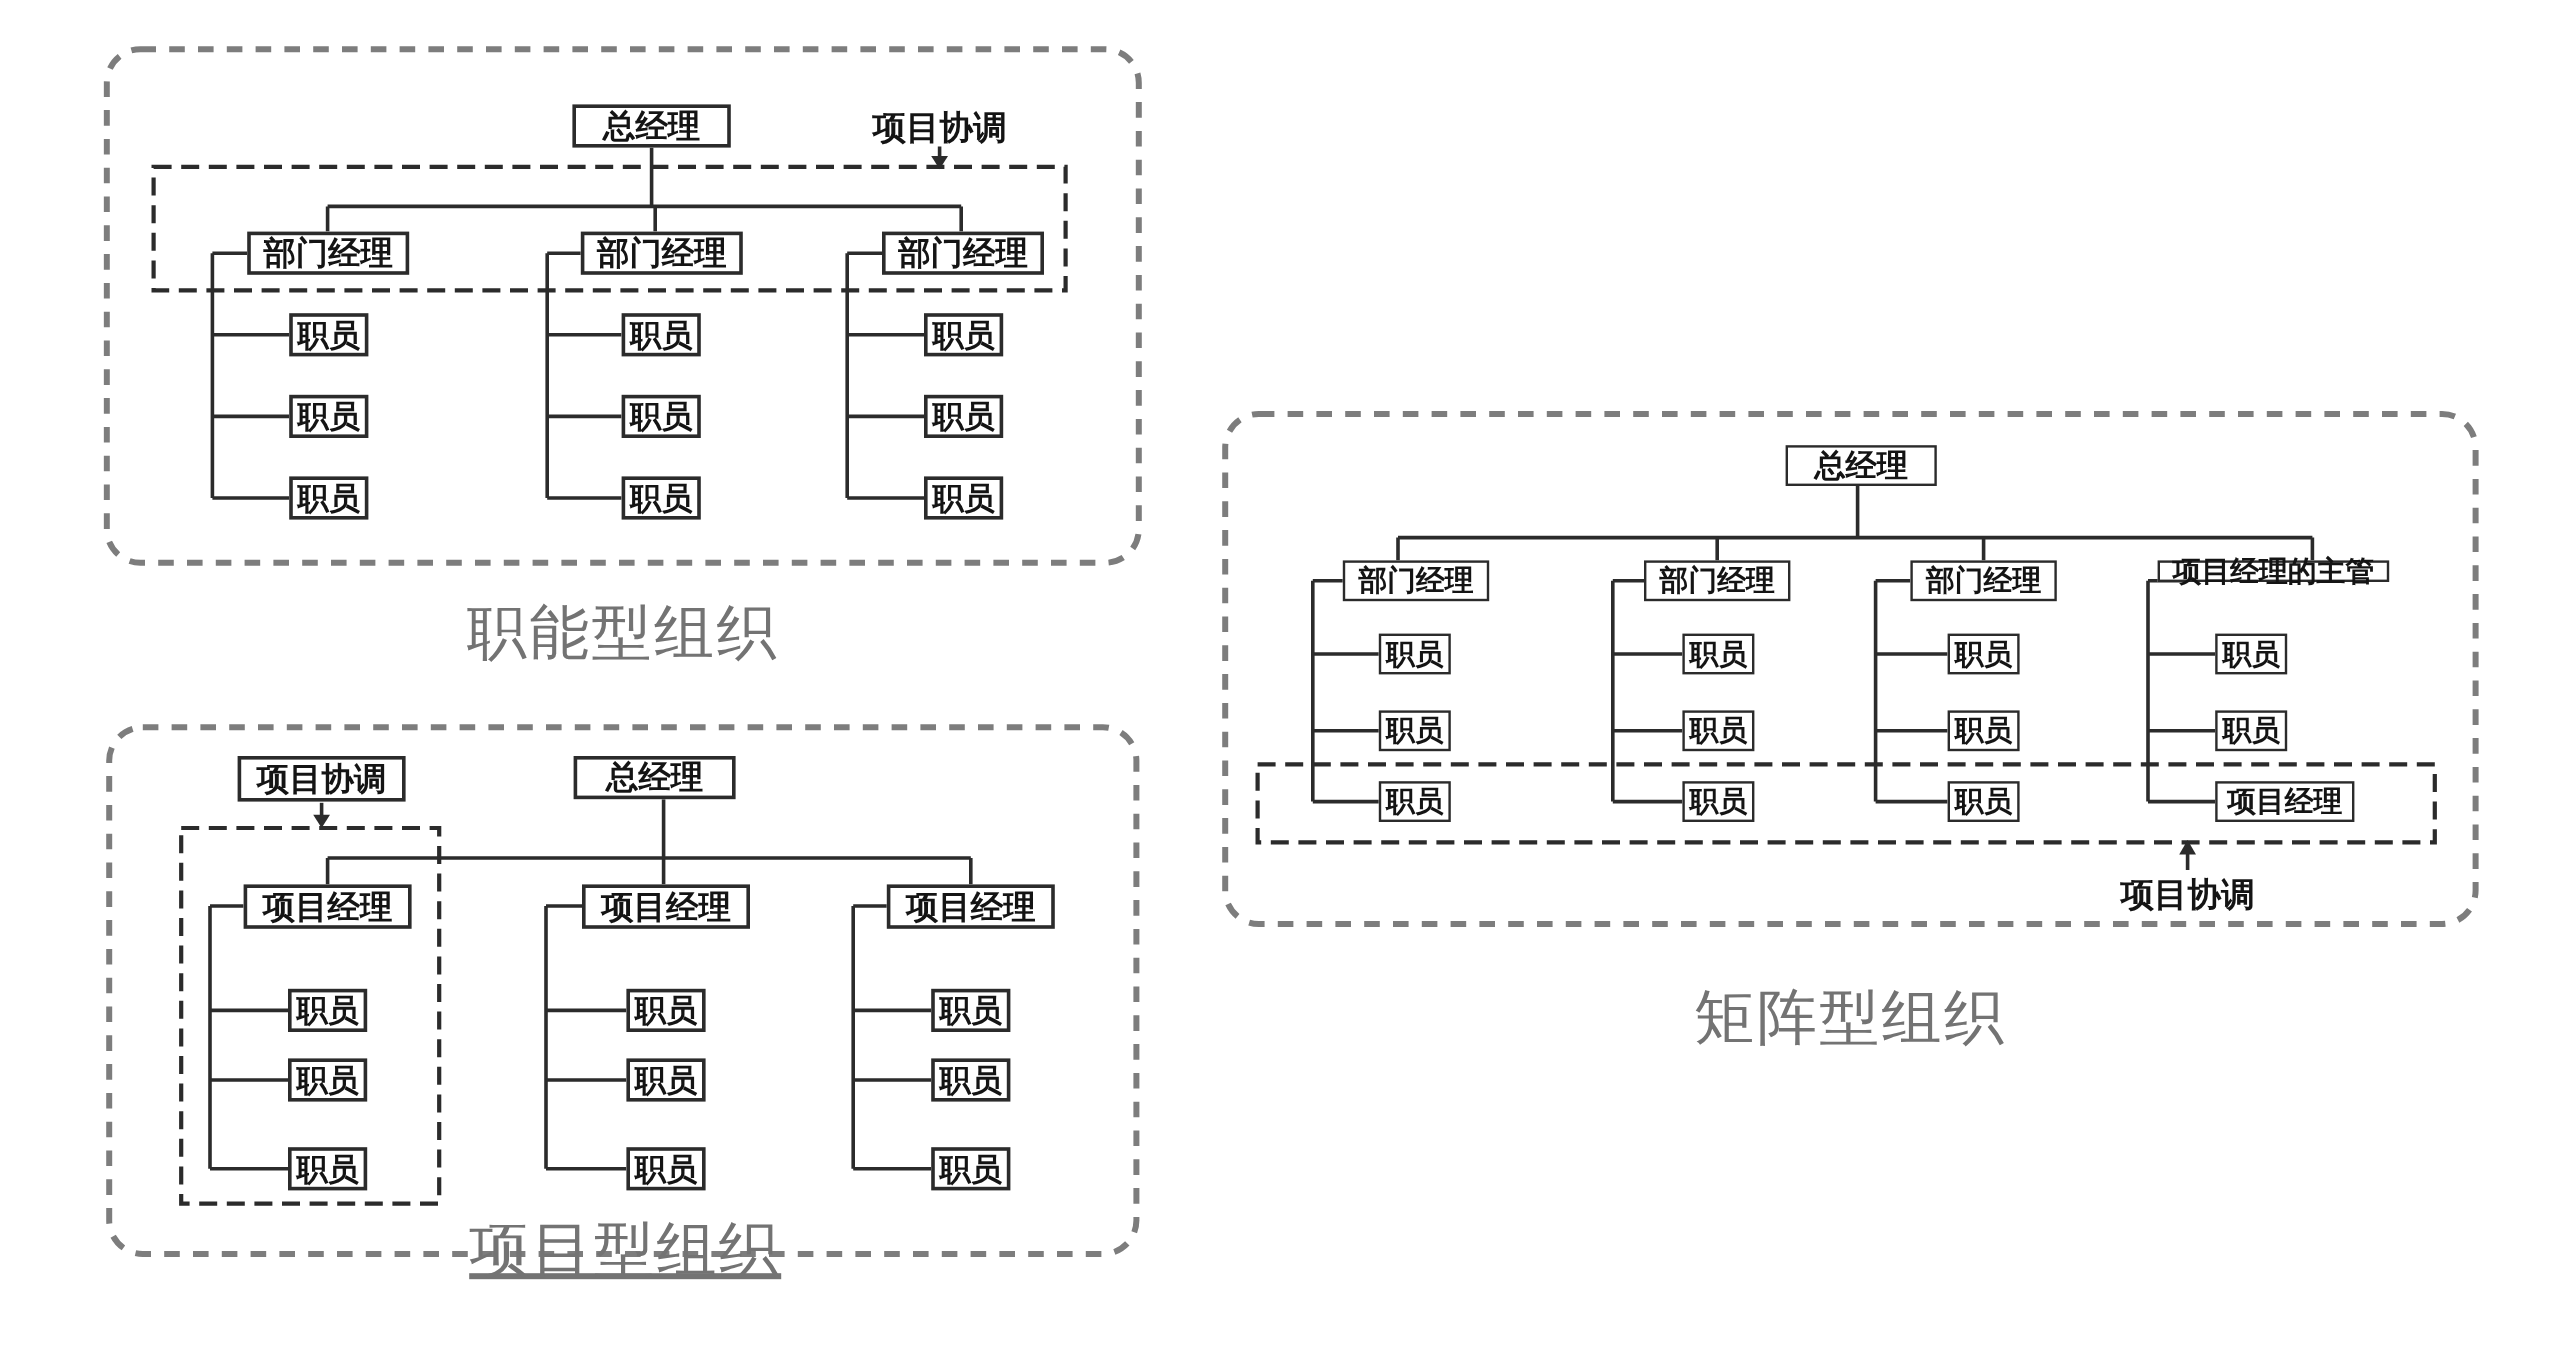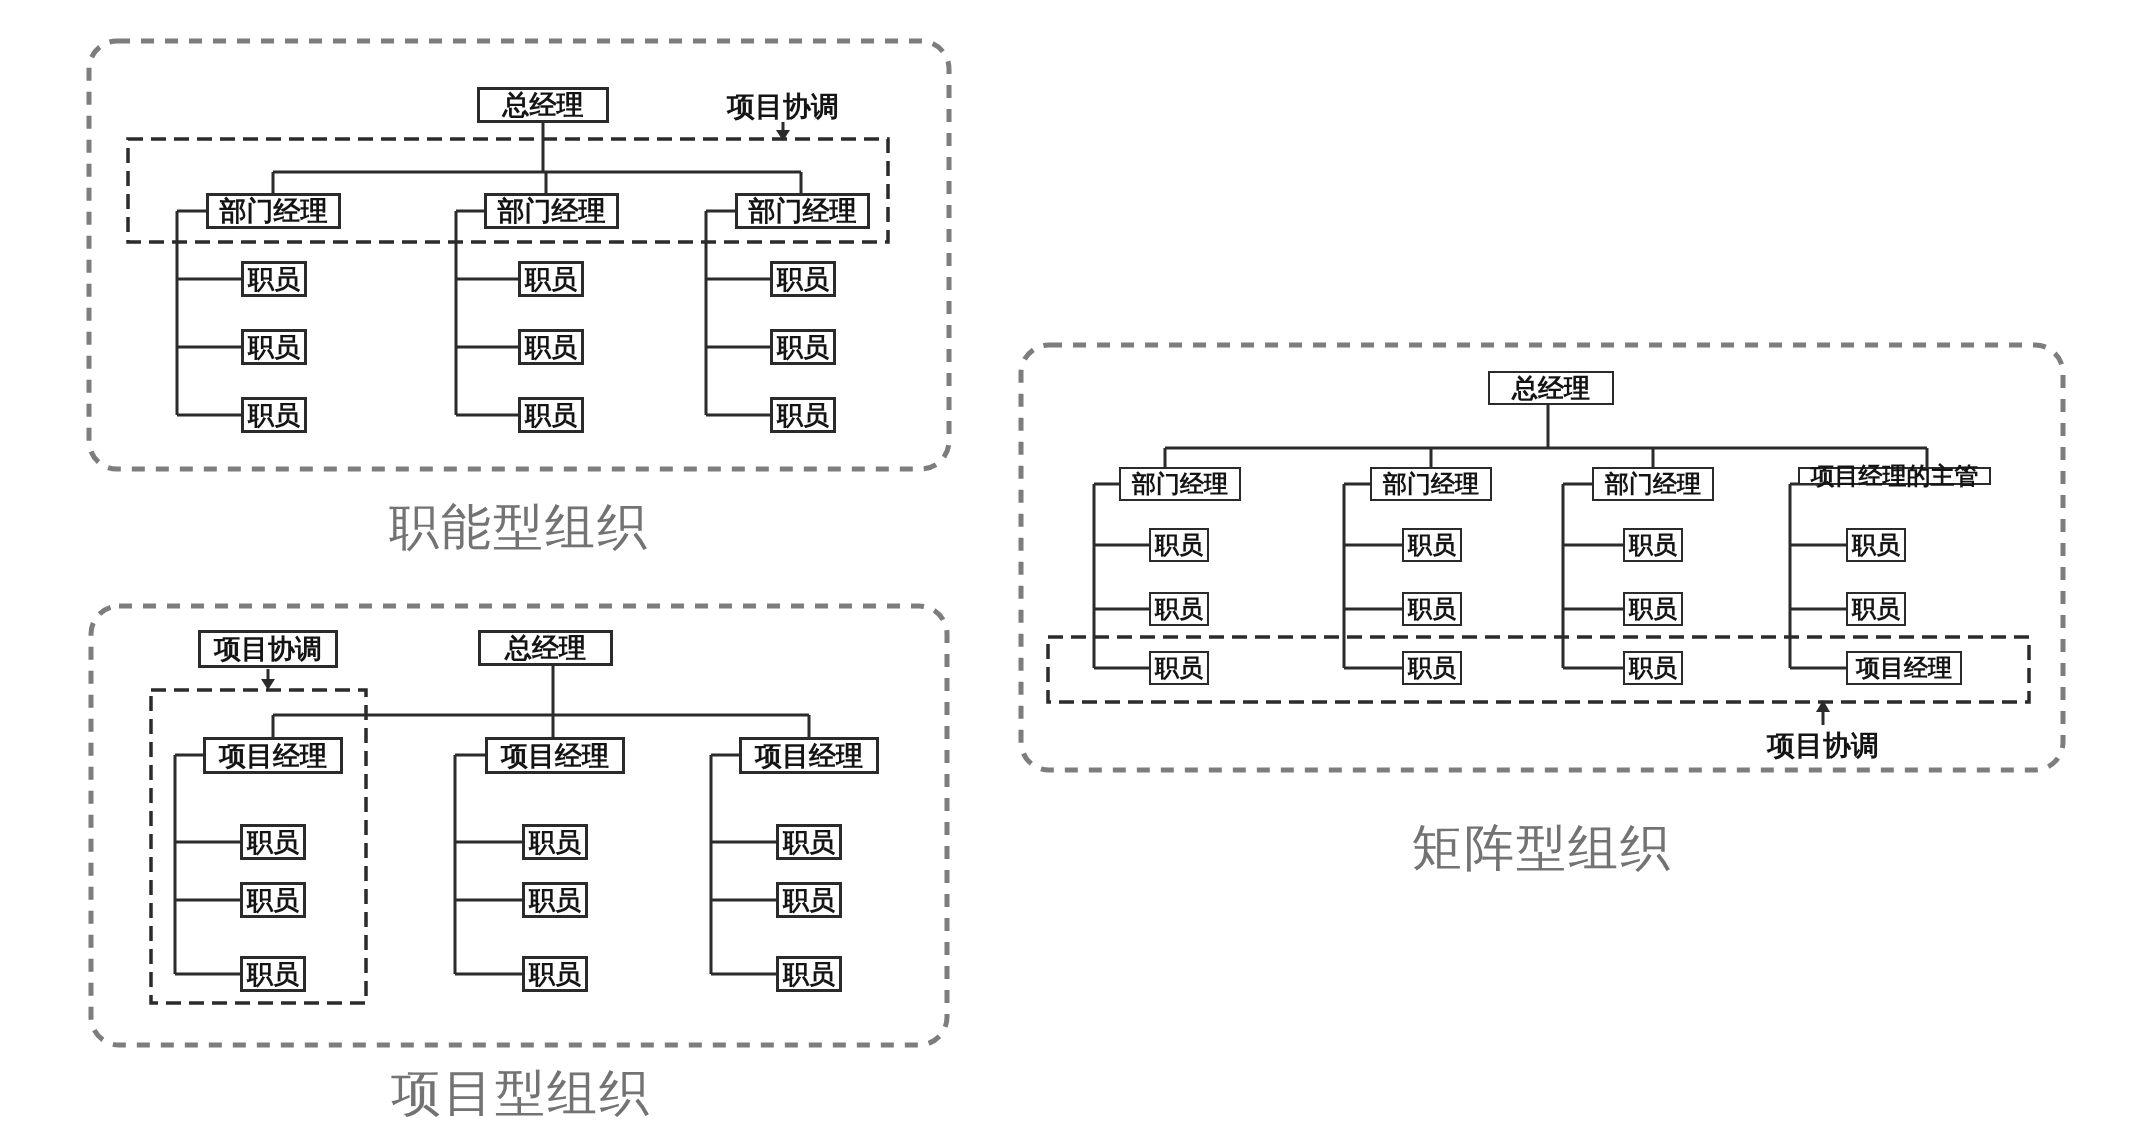--- a/index.html
+++ b/index.html
@@ -87,21 +87,21 @@
     <div class="obox f26" style="left:152px;top:279px;width:66px;height:36px;">职员</div>
     <div class="obox f26" style="left:152px;top:353px;width:66px;height:36px;">职员</div>
     <div class="obox f26" style="left:434px;top:221px;width:66px;height:36px;">职员</div>
     <div class="obox f26" style="left:434px;top:279px;width:66px;height:36px;">职员</div>
     <div class="obox f26" style="left:434px;top:353px;width:66px;height:36px;">职员</div>
     <div class="obox f26" style="left:688px;top:221px;width:66px;height:36px;">职员</div>
     <div class="obox f26" style="left:688px;top:279px;width:66px;height:36px;">职员</div>
     <div class="obox f26" style="left:688px;top:353px;width:66px;height:36px;">职员</div>
   </div>
 
-  <div class="caption" style="left:321px;top:1060px;">项目型组织</div>
+  <div class="caption" style="left:321px;top:1008px;text-decoration:underline;">项目型组织</div>
 
   <div class="diagram" style="left:1018px;top:342px;width:1048px;height:431px;">
     <svg class="layer" width="1048" height="431" viewBox="0 0 1048 431">
       <rect x="3" y="3" width="1042" height="425" rx="28" fill="none" stroke="#7d7d7d" stroke-width="5" stroke-dasharray="13 11"></rect>
       <rect x="30" y="295" width="981" height="65" fill="none" stroke="#2b2b2b" stroke-width="3.5" stroke-dasharray="15 8"></rect>
       <path fill="none" stroke="#2b2b2b" stroke-width="3" d="M530 63 V106 M147 106 H909
                M147 106 V125 M413 106 V125 M635 106 V125 M909 106 V125
                M101 142 H76  M76 142 V326  M76 203 H131  M76 267 H131  M76 326 H131
                M352 142 H326 M326 142 V326 M326 203 H384 M326 267 H384 M326 326 H384
                M574 142 H545 M545 142 V326 M545 203 H605 M545 267 H605 M545 326 H605

